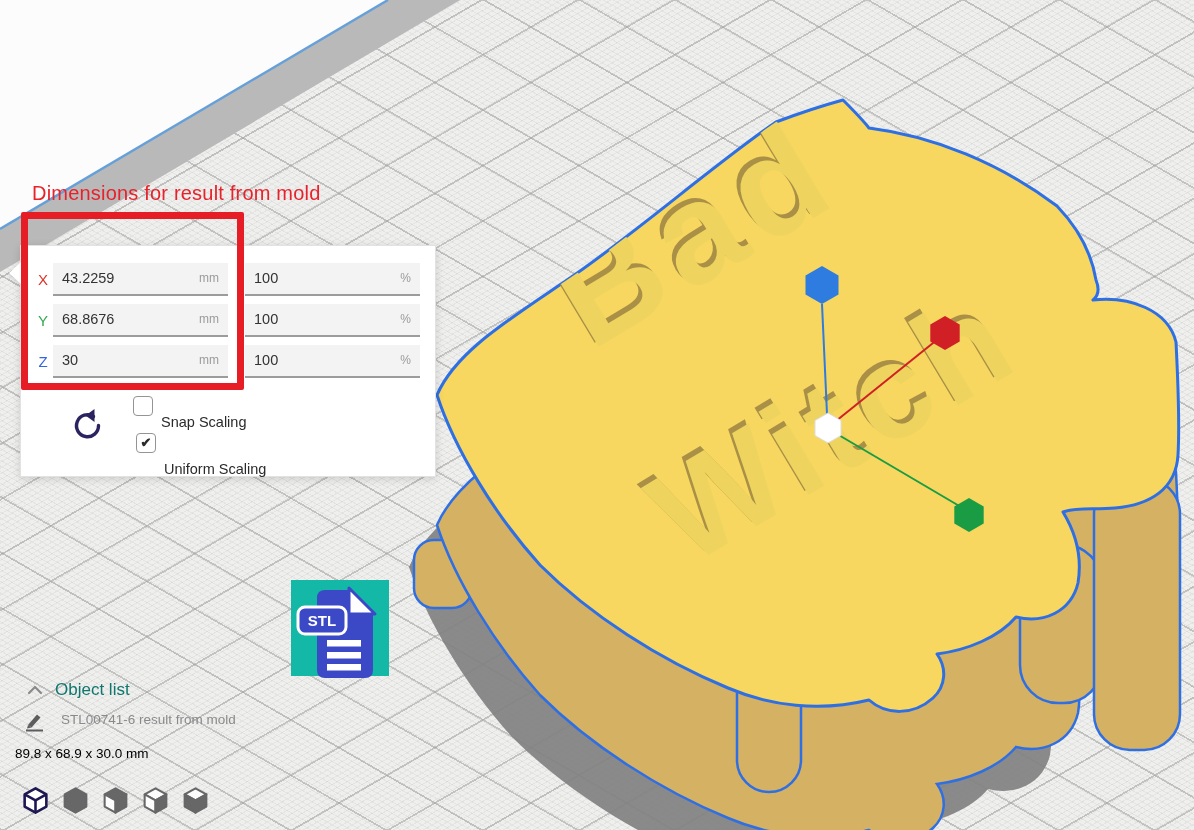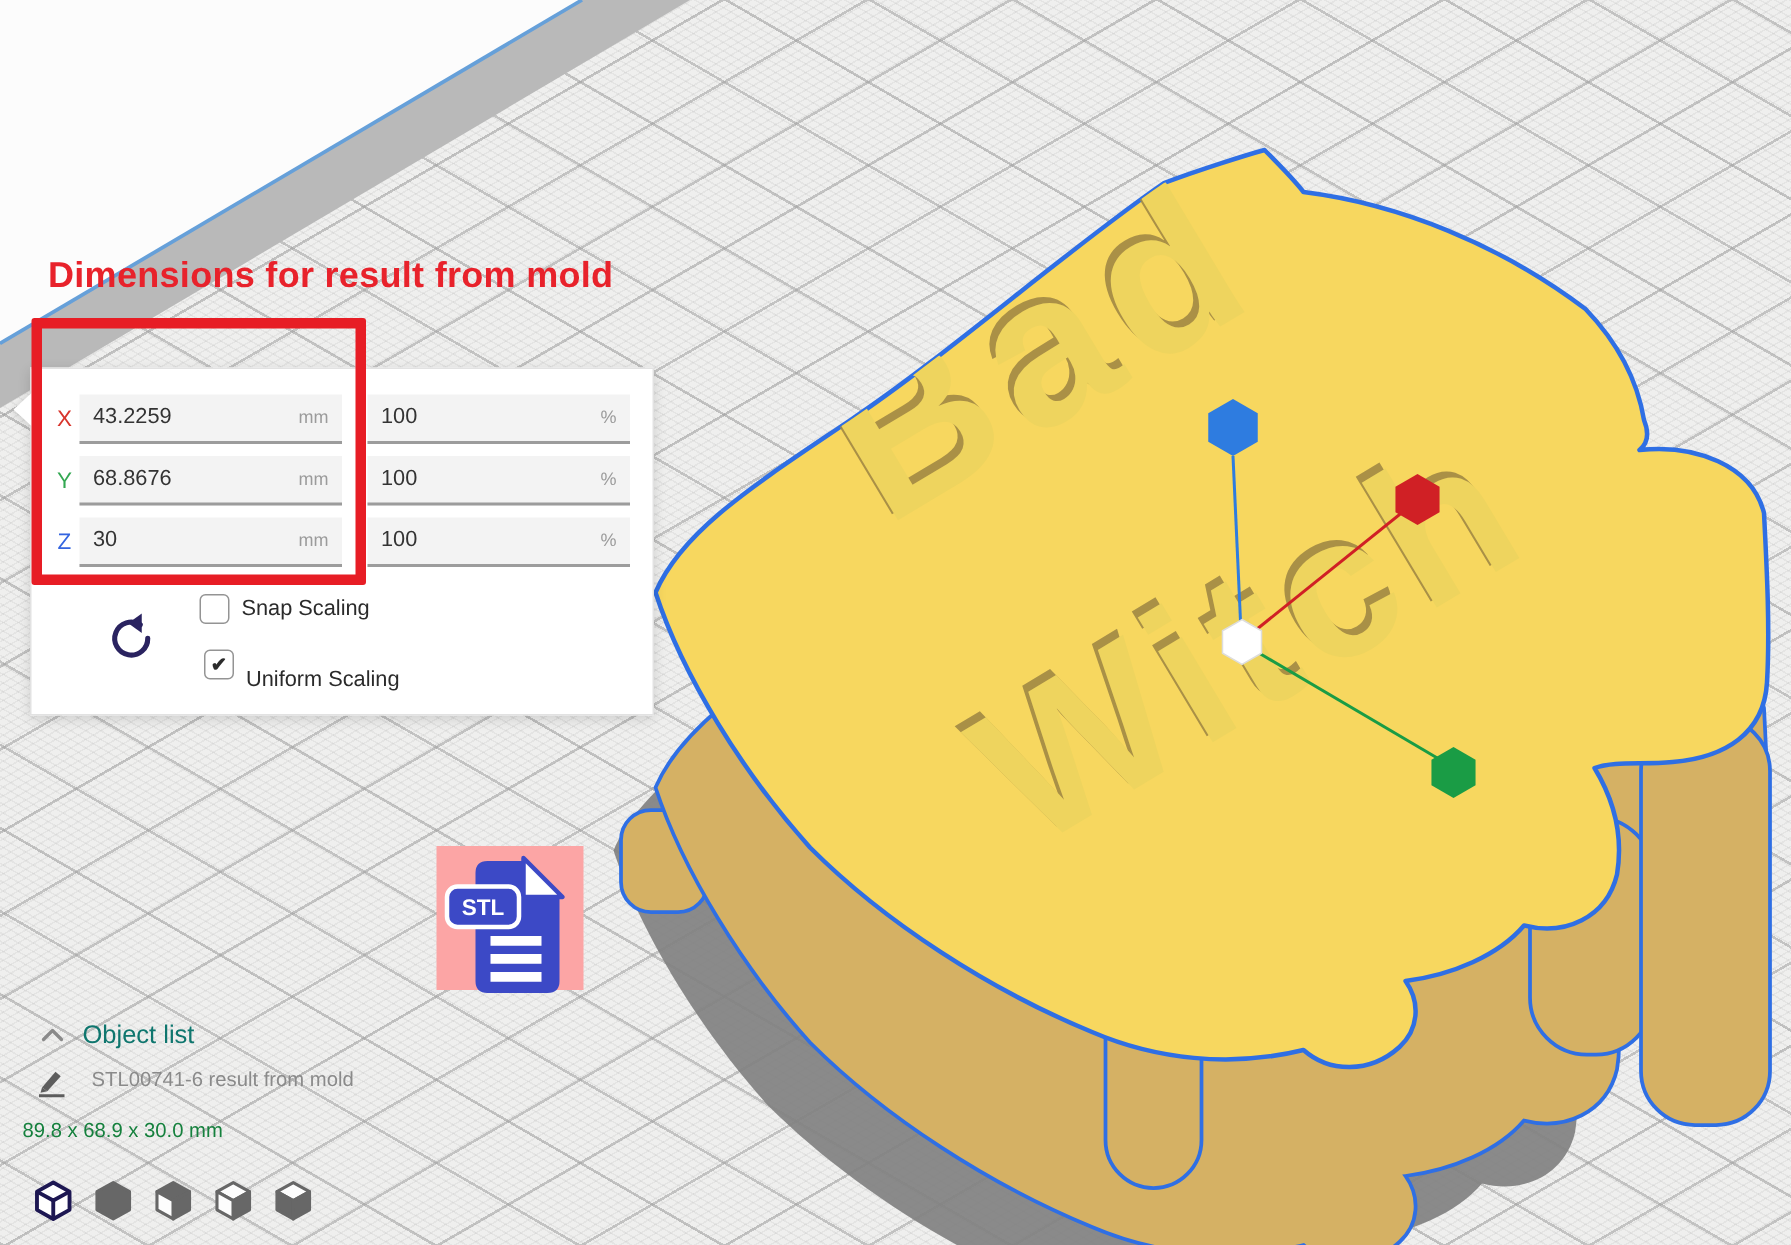--- a/index.html
+++ b/index.html
@@ -14,22 +14,22 @@
     background-color:#efefee;
     background-image:
       repeating-linear-gradient(30deg,  rgba(160,160,160,.55) 0 1.7px, transparent 1.7px 48px),
       repeating-linear-gradient(150deg, rgba(160,160,160,.55) 0 1.7px, transparent 1.7px 48px),
       repeating-linear-gradient(30deg,  rgba(150,150,150,.12) 0 1px, transparent 1px 5px),
       repeating-linear-gradient(150deg, rgba(150,150,150,.12) 0 1px, transparent 1px 5px);
   }
   .scene{position:absolute;left:0;top:0;z-index:2;}
   
   .annotation-title{
-    position:absolute;left:32px;top:170px;z-index:9;
-    font-size:24px;font-weight:bold;letter-spacing:.2px;
+    position:absolute;left:32px;top:182px;z-index:9;
+    font-size:20px;font-weight:normal;letter-spacing:.2px;
   }
   .red-box{
     position:absolute;left:21px;top:212px;width:223px;height:178px;z-index:9;
     border:7px solid #e71d25;box-sizing:border-box;border-radius:2px;
   }
   
   .scale-panel{
     position:absolute;left:20px;top:245px;width:416px;height:232px;z-index:7;
     background:#ffffff;border:1px solid #e2e2e2;box-sizing:border-box;
     box-shadow:0 2px 8px rgba(0,0,0,.14);
@@ -57,34 +57,34 @@
   .field .unit{
     position:absolute;right:9px;top:0;line-height:31px;font-size:12px;color:#9b9b9b;
   }
   .chkrow{position:absolute;left:0;width:100%;height:24px;}
   .chkbox{
     position:absolute;width:20px;height:20px;background:#ffffff;
     border:1.5px solid #949494;border-radius:4px;box-sizing:border-box;
     text-align:center;line-height:17px;font-size:13px;color:#2b2b2b;font-weight:bold;
   }
   .chklabel{
-    position:absolute;font-size:14.5px;color:#2b2b2b;line-height:21px;
+    position:absolute;font-size:14.5px;color:#2b2b2b;line-height:21px;margin-top:16px;
   }
   .reset-btn{position:absolute;left:46px;top:160px;width:38px;height:38px;cursor:pointer;}
   
   .stl-card{
-    position:absolute;left:291px;top:564px;width:98px;height:96px;z-index:6;
-    background:#fca5a5;
+    position:absolute;left:291px;top:580px;width:98px;height:96px;z-index:6;
+    background:#14b8a6;
   }
   
   .objlist-header{position:absolute;left:27px;top:680px;z-index:6;display:flex;align-items:center;gap:12px;cursor:pointer;}
   .objlist-header .txt{font-size:17px;color:#0f766e;}
   .objlist-item{position:absolute;left:24px;top:712px;z-index:6;display:flex;align-items:flex-start;gap:13px;cursor:pointer;}
   .objlist-item .txt{font-size:13.5px;color:#8a8a8a;}
-  .objlist-dims{position:absolute;left:15px;top:746px;z-index:6;font-size:13.5px;color:#15803d;}
+  .objlist-dims{position:absolute;left:15px;top:746px;z-index:6;font-size:13.5px;color:#000000;}
   
   .view-toolbar{position:absolute;left:20px;top:785px;z-index:6;display:flex;gap:9px;}
   .view-toolbar .vbtn{width:31px;height:31px;cursor:pointer;}
   .eng{font-family:"Liberation Sans",sans-serif;font-weight:bold;text-anchor:middle;}
 </style>
 </head>
 <body>
 
 <div class="app">
 

